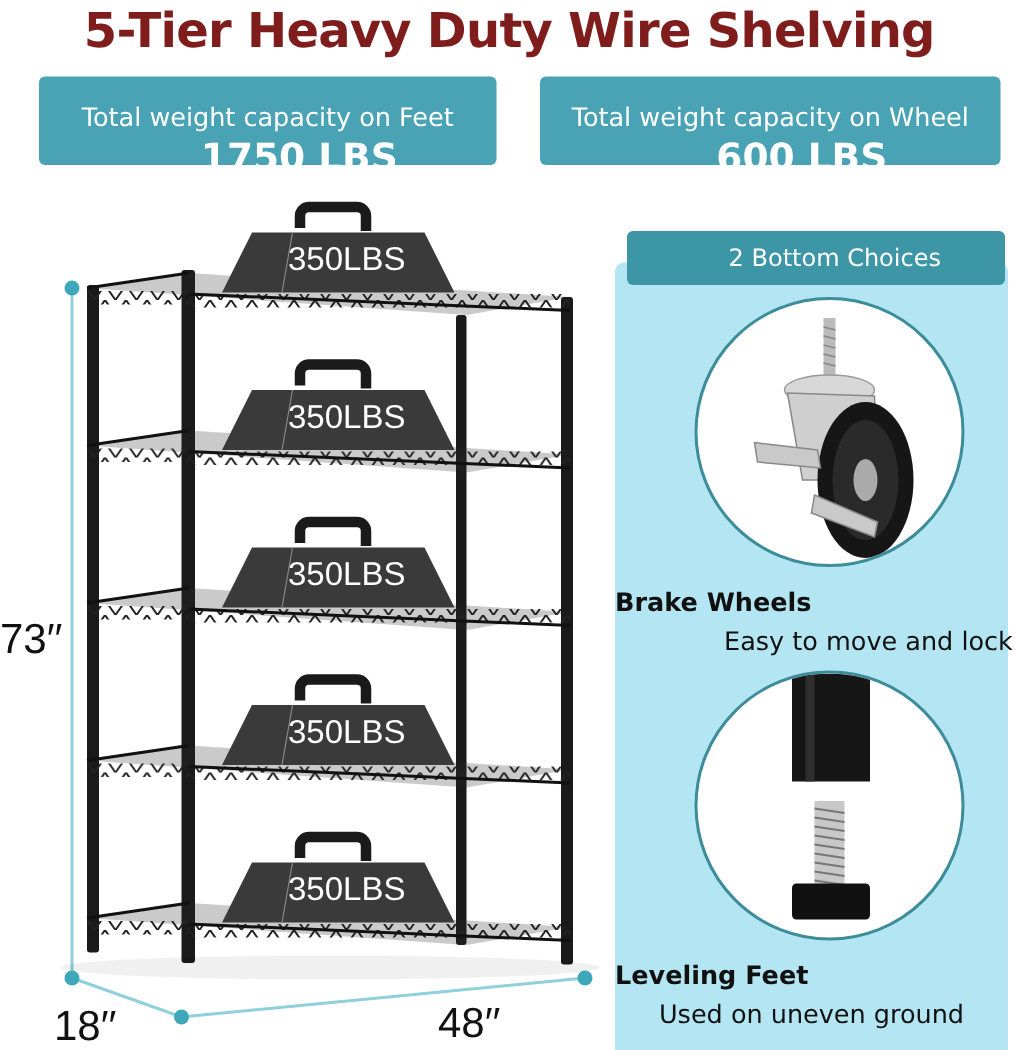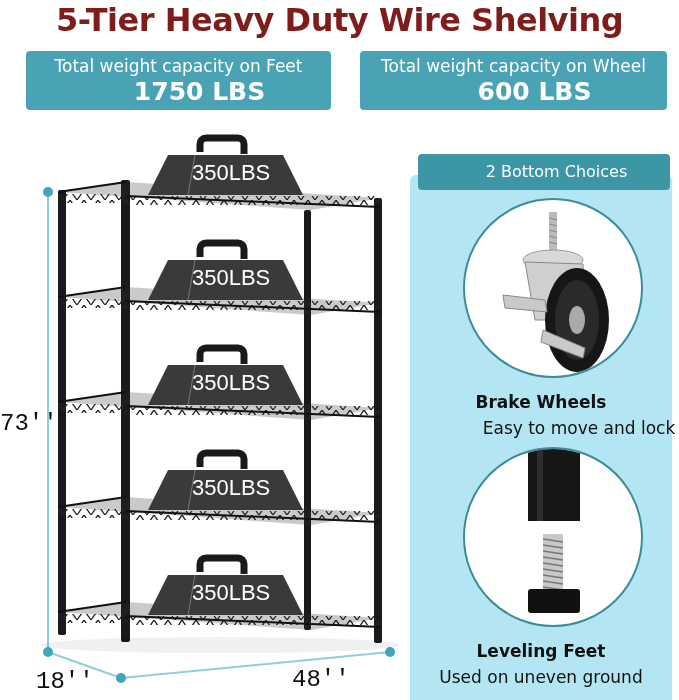--- a/index.html
+++ b/index.html
@@ -1,26 +1,26 @@
 <!DOCTYPE html>
 <html><head>
 <meta charset="utf-8">
 <style>
   * { box-sizing: border-box; margin: 0; padding: 0; }
   body { width: 679px; height: 700px; background: #ffffff; position: relative; overflow: hidden; font-family: "DejaVu Sans", sans-serif; }
   .title { position: absolute; left: 0; top: 0; width: 679px; text-align: center; font-family: "DejaVu Sans", sans-serif; font-weight: 700; font-size: 32px; letter-spacing: -0.5px; color: #7f1d1d; line-height: 40px; }
   .cap { position: absolute; top: 51px; height: 59px; background: #4aa3b4; border-radius: 4px; color: #fff; text-align: center; }
-  .cap .l1 { font-size: 17px; line-height: 24px; margin-top: 3px; }
+  .cap .l1 { font-size: 17px; line-height: 24px; margin-top: 16px; }
   .cap .l2 { font-size: 25px; font-weight: 700; line-height: 28px; padding-left: 42px; }
   .panel { position: absolute; left: 410px; top: 175px; width: 262px; height: 525px; background: #b3e6f2; border-radius: 6px 6px 0 0; }
   .panel-head { position: absolute; left: 418px; top: 154px; width: 252px; height: 36px; background: #3c96a6; border-radius: 4px; color: #fff; font-size: 16px; line-height: 36px; text-align: center; padding-left: 25px; }
   .circle { position: absolute; width: 180px; height: 180px; border-radius: 50%; background: #fff; border: 2px solid #3c8c99; overflow: hidden; }
-  .opt-title { position: absolute; width: 262px; left: 410px; text-align: center; font-weight: 700; font-size: 17px; color: #111; }
+  .opt-title { position: absolute; width: 262px; left: 410px; font-weight: 700; font-size: 17px; color: #111; }
   .opt-sub { position: absolute; width: 262px; left: 410px; text-align: center; font-size: 17px; color: #111; }
-  .dim { position: absolute; font-size: 24px; color: #111; font-family: Liberation Mono, monospace; }
+  .dim { position: absolute; font-size: 28px; color: #111; font-family: Liberation Sans, sans-serif; }
   .shelf-area { position: absolute; left: 0; top: 130px; width: 410px; height: 570px; }
   .weight-label { font-family: Liberation Sans, sans-serif; }
 </style>
 </head>
 <body>
 
 <div class="title">5-Tier Heavy Duty Wire Shelving</div>
 
 <div class="cap" style="left:26px;width:305px;">
   <div class="l1">Total weight capacity on Feet</div>

